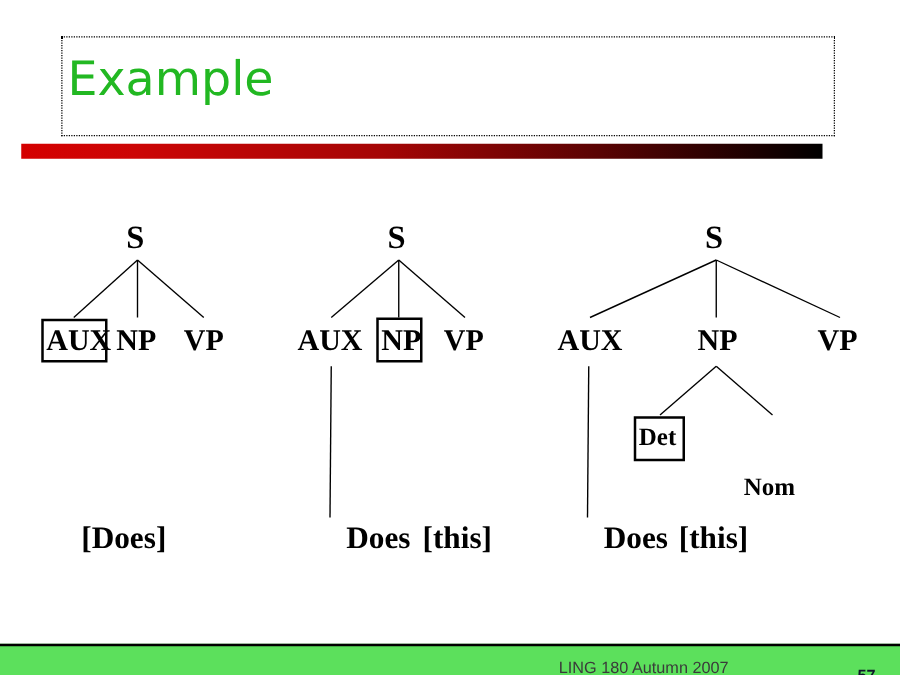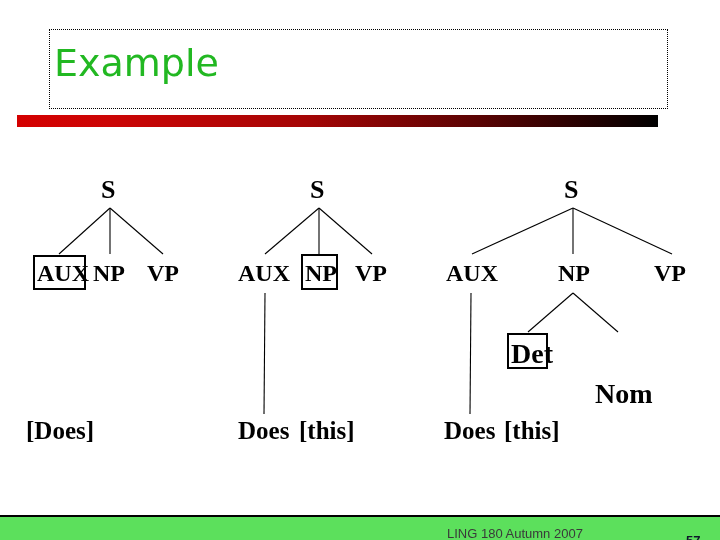--- a/index.html
+++ b/index.html
@@ -74,22 +74,22 @@
   .node-label {
     position: absolute;
     font-family: "Liberation Serif", "DejaVu Serif", serif;
     font-weight: bold;
     color: #000000;
     white-space: nowrap;
     line-height: 1;
   }
   .node-s      { font-size: 26px; }
   .node-cat    { font-size: 24px; }
-  .node-sub    { font-size: 28px; }
-  .node-leaf   { font-size: 25px; }
+  .node-sub    { font-size: 20px; }
+  .node-leaf   { font-size: 25px; margin-left: 39px; }
 
   .node-box {
     position: absolute;
     border: 2px solid #000000;
     box-sizing: border-box;
   }
 
   
   #footer-band {
     position: absolute;

